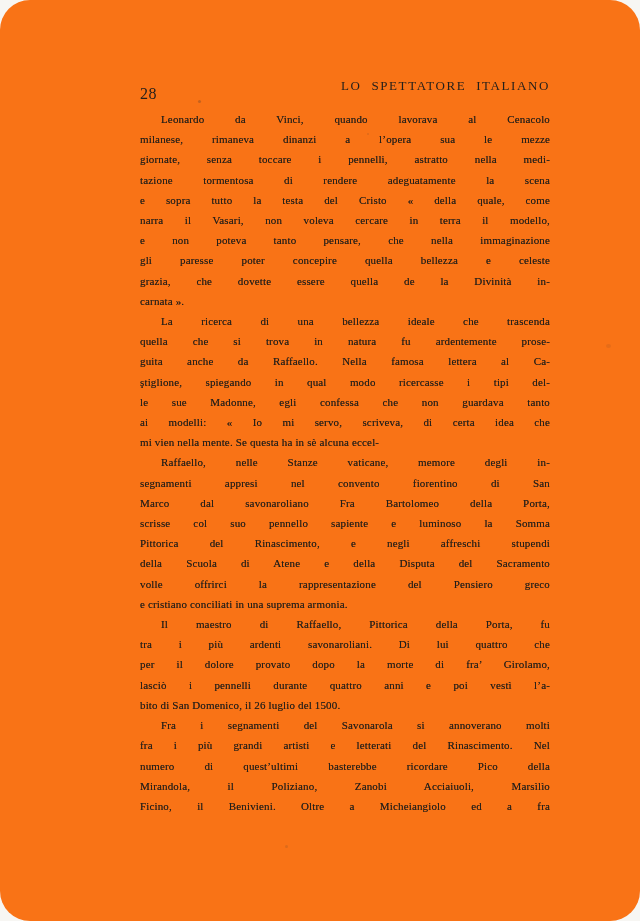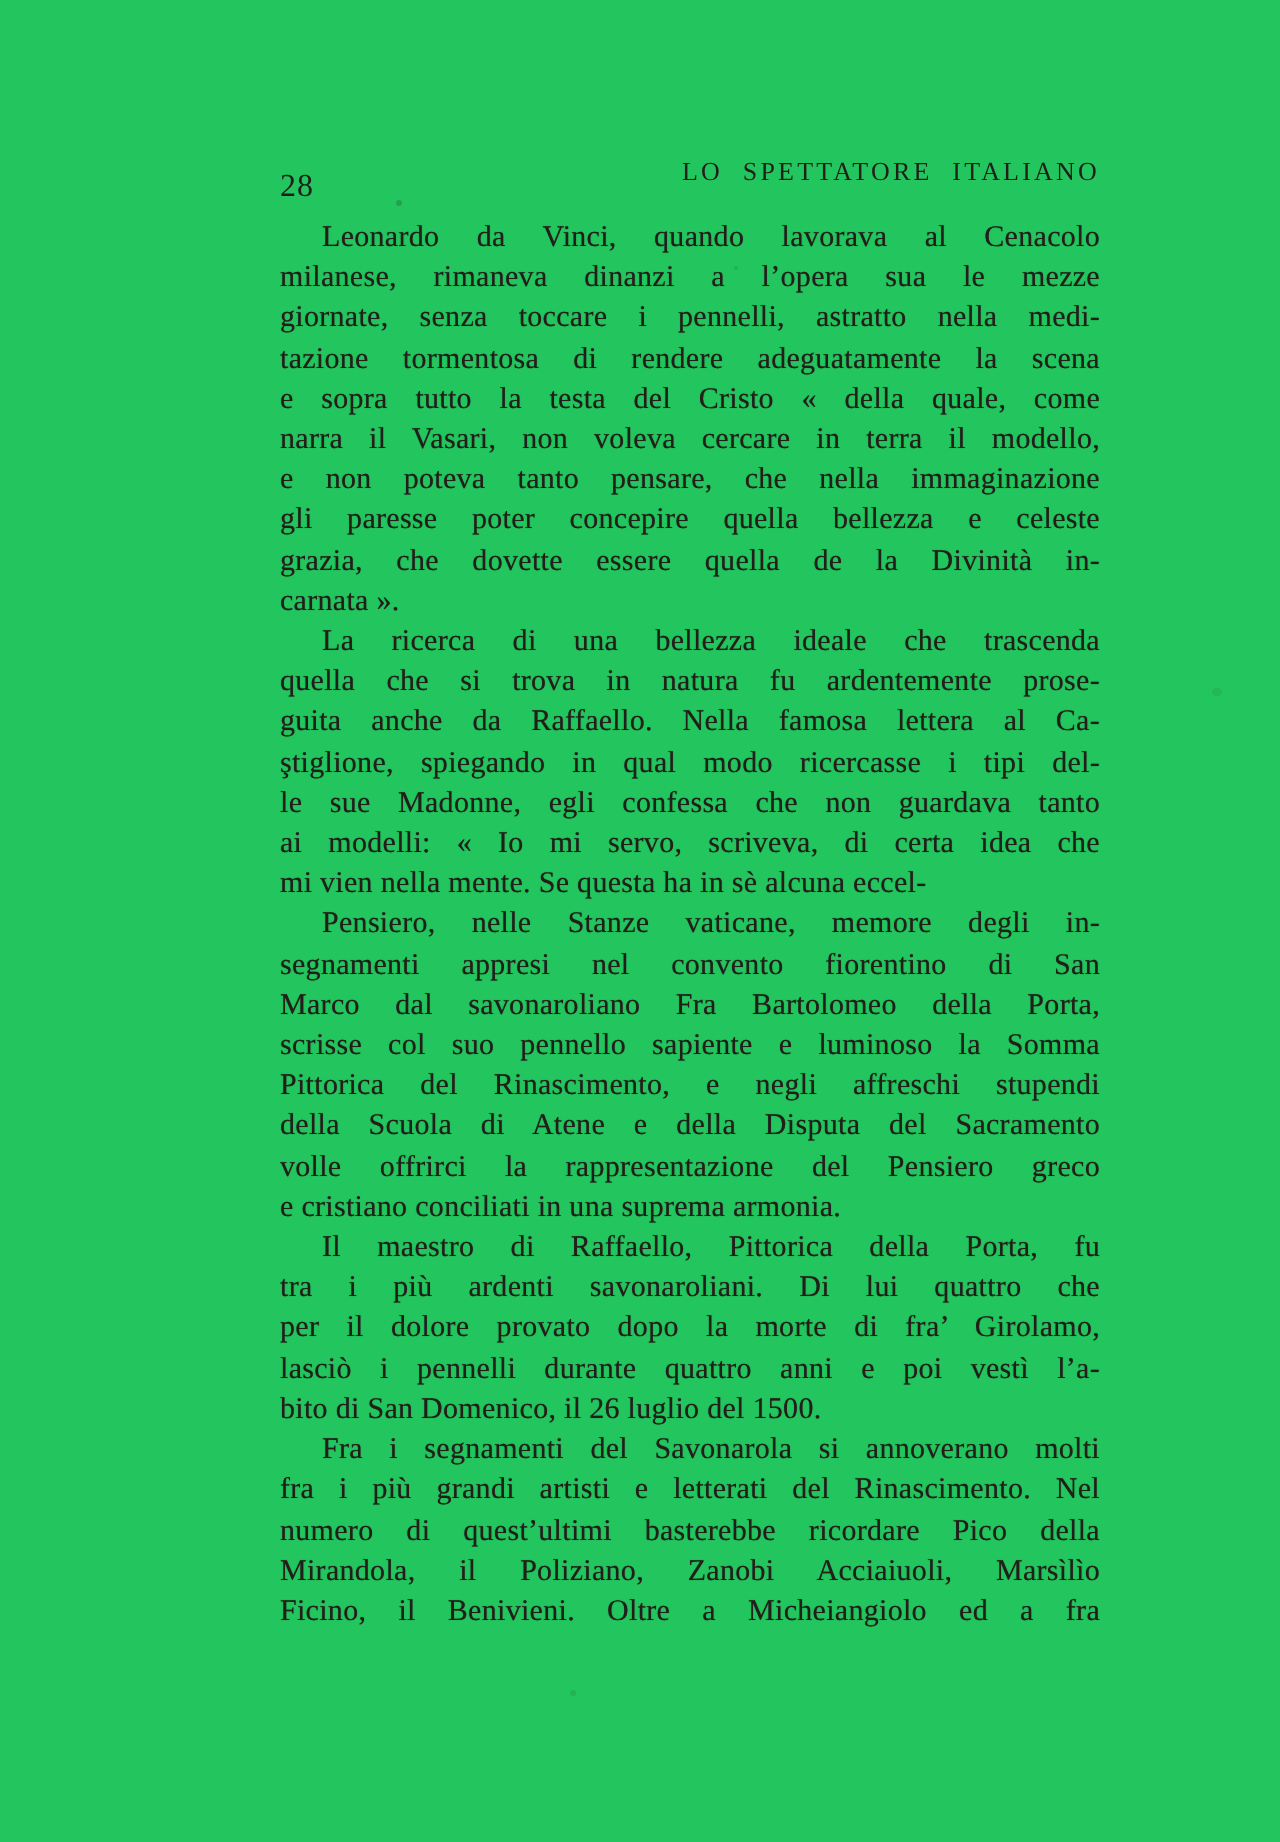--- a/index.html
+++ b/index.html
@@ -4,24 +4,25 @@
 <style>
   html, body {
     margin: 0;
     padding: 0;
     background: #f7f6f3;
   }
   .page {
     position: relative;
     width: 640px;
     height: 921px;
-    background: #22c55e;
+    background: #f97316;
     font-family: "Liberation Serif", serif;
     color: #221f1b;
     overflow: hidden;
+    border-radius: 30px;
   }
   .header {
     position: absolute;
     left: 140px;
     top: 78px;
     width: 410px;
     height: 26px;
   }
   .pagenum {
     position: absolute;
@@ -43,21 +44,21 @@
   .body-block {
     position: absolute;
     left: 140px;
     top: 109px;
     width: 410px;
   }
   .para {
     margin: 0;
   }
   .line {
-    font-size: 15px;
+    font-size: 11px;
     line-height: 20.2px;
     letter-spacing: 0.15px;
     text-align: justify;
     text-align-last: justify;
     text-shadow: 0 0 0.4px rgba(35, 28, 20, 0.65);
   }
   .para > .line:first-child {
     text-indent: 21px;
   }
   .para:not(.continues) > .line:last-child {
@@ -99,21 +100,21 @@
       <div class="para">
         <div class="line">La ricerca di una bellezza ideale che trascenda</div>
         <div class="line">quella che si trova in natura fu ardentemente prose-</div>
         <div class="line">guita anche da Raffaello. Nella famosa lettera al Ca-</div>
         <div class="line">ştiglione, spiegando in qual modo ricercasse i tipi del-</div>
         <div class="line">le sue Madonne, egli confessa che non guardava tanto</div>
         <div class="line">ai modelli: « Io mi servo, scriveva, di certa idea che</div>
         <div class="line">mi vien nella mente. Se questa ha in sè alcuna eccel-</div>
       </div>
       <div class="para">
-        <div class="line">Pensiero, nelle Stanze vaticane, memore degli in-</div>
+        <div class="line">Raffaello, nelle Stanze vaticane, memore degli in-</div>
         <div class="line">segnamenti appresi nel convento fiorentino di San</div>
         <div class="line">Marco dal savonaroliano Fra Bartolomeo della Porta,</div>
         <div class="line">scrisse col suo pennello sapiente e luminoso la Somma</div>
         <div class="line">Pittorica del Rinascimento, e negli affreschi stupendi</div>
         <div class="line">della Scuola di Atene e della Disputa del Sacramento</div>
         <div class="line">volle offrirci la rappresentazione del Pensiero greco</div>
         <div class="line">e cristiano conciliati in una suprema armonia.</div>
       </div>
       <div class="para">
         <div class="line">Il maestro di Raffaello, Pittorica della Porta, fu</div>

